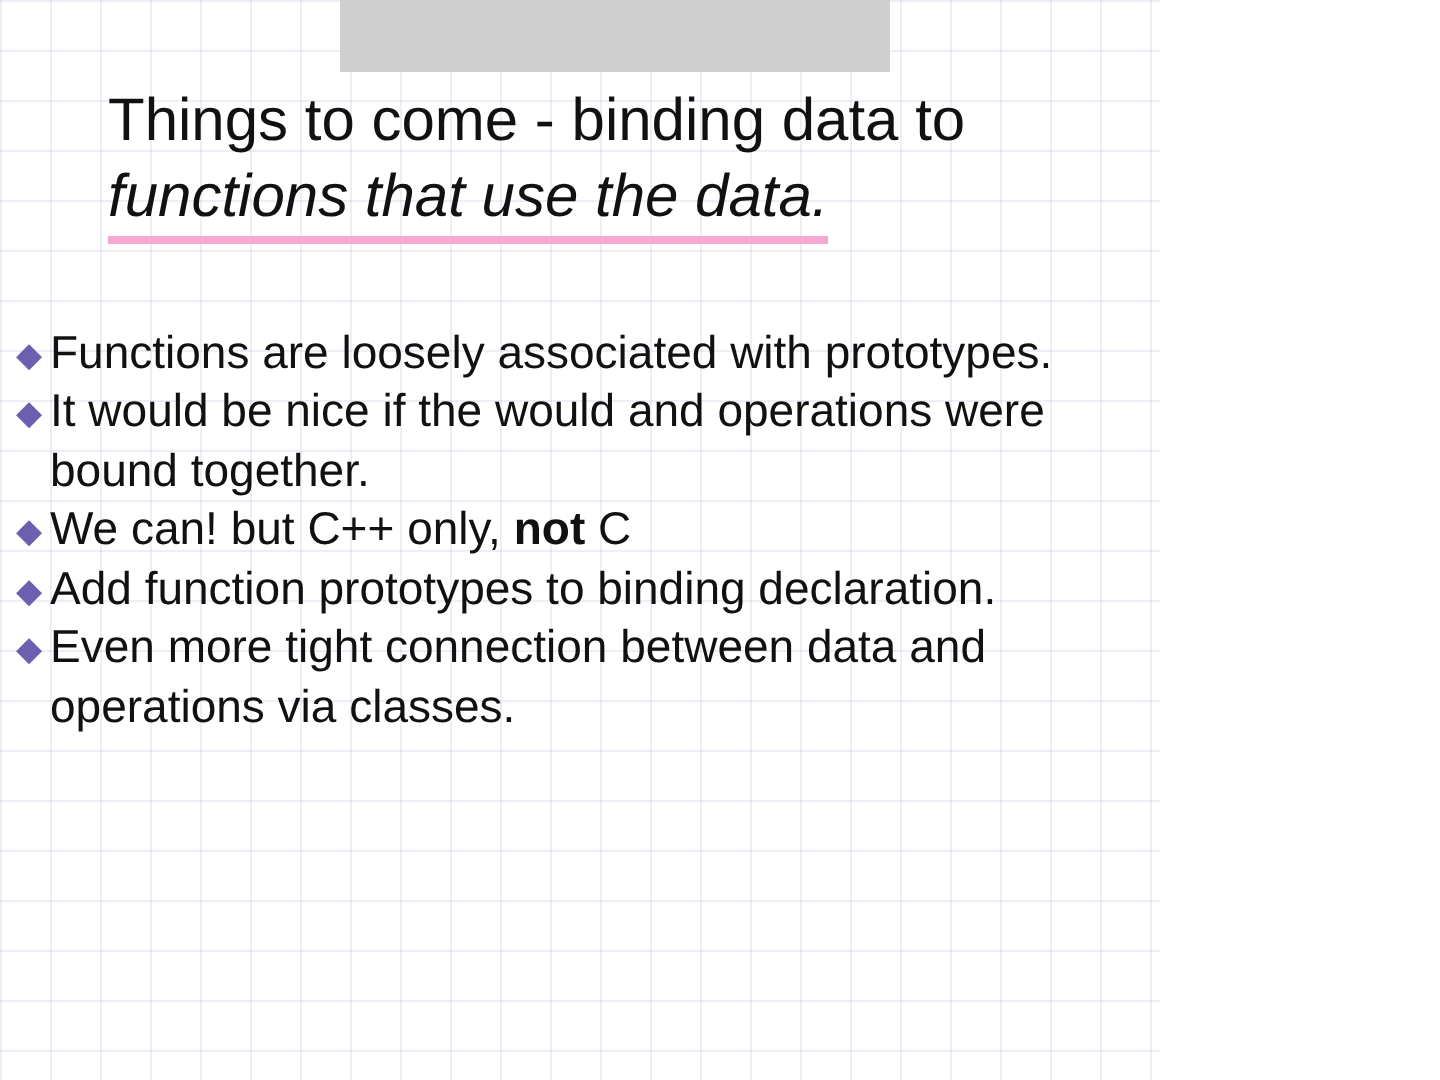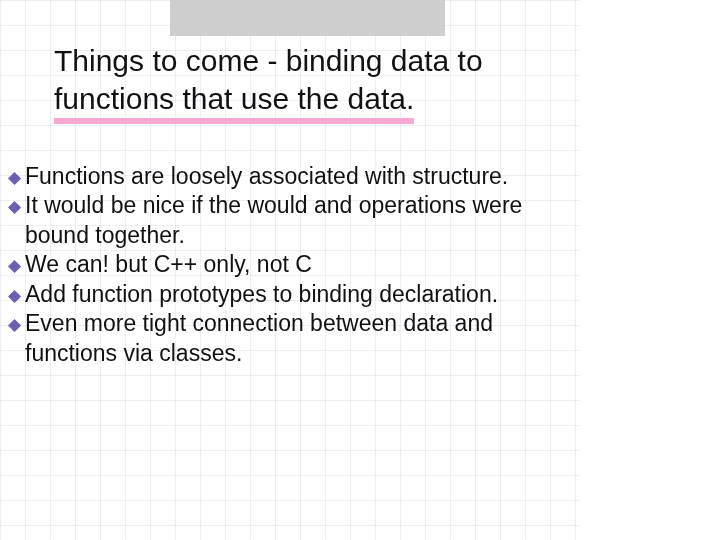--- a/index.html
+++ b/index.html
@@ -44,22 +44,23 @@
     left: 54px;
     right: 40px;
     z-index: 2;
     font-size: 30px;
     line-height: 1.25;
     color: #111;
     font-weight: 400;
   }
   .title .underline {
     display: inline-block;
-    border-bottom: 6px solid #f9a8d4;
+    border-bottom: 4px solid #f9a8d4;
     padding-bottom: 1px;
+    font-style: italic;
   }
   .body {
     position: absolute;
     top: 162px;
     left: 8px;
     right: 20px;
     z-index: 2;
     font-size: 23px;
     line-height: 1.28;
     color: #111;
@@ -75,50 +76,50 @@
     line-height: 1;
     padding-top: 7px;
     width: 17px;
     flex: 0 0 17px;
     text-align: left;
   }
   .txt {
     flex: 1;
   }
   .txt b {
-    font-weight: 400;
+    font-weight: 700;
   }
 </style>
 </head>
 <body>
 
 <div class="slide">
   <div class="grid"></div>
   <div class="topbar"></div>
 
   <div class="title">
     <span>Things to come - binding data to</span><br>
     <span class="underline">functions that use the data.</span>
   </div>
 
   <div class="body">
     <div class="item">
       <span class="bullet">◆</span>
-      <span class="txt">Functions are loosely associated with structure.</span>
+      <span class="txt">Functions are loosely associated with prototypes.</span>
     </div>
     <div class="item">
       <span class="bullet">◆</span>
       <span class="txt">It would be nice if the would and operations were bound together.</span>
     </div>
     <div class="item">
       <span class="bullet">◆</span>
       <span class="txt">We can! but C++ only, <b>not</b> C</span>
     </div>
     <div class="item">
       <span class="bullet">◆</span>
       <span class="txt">Add function prototypes to binding declaration.</span>
     </div>
     <div class="item">
       <span class="bullet">◆</span>
-      <span class="txt">Even more tight connection between data and functions via classes.</span>
+      <span class="txt">Even more tight connection between data and operations via classes.</span>
     </div>
   </div>
 </div>
 
 </body></html>

